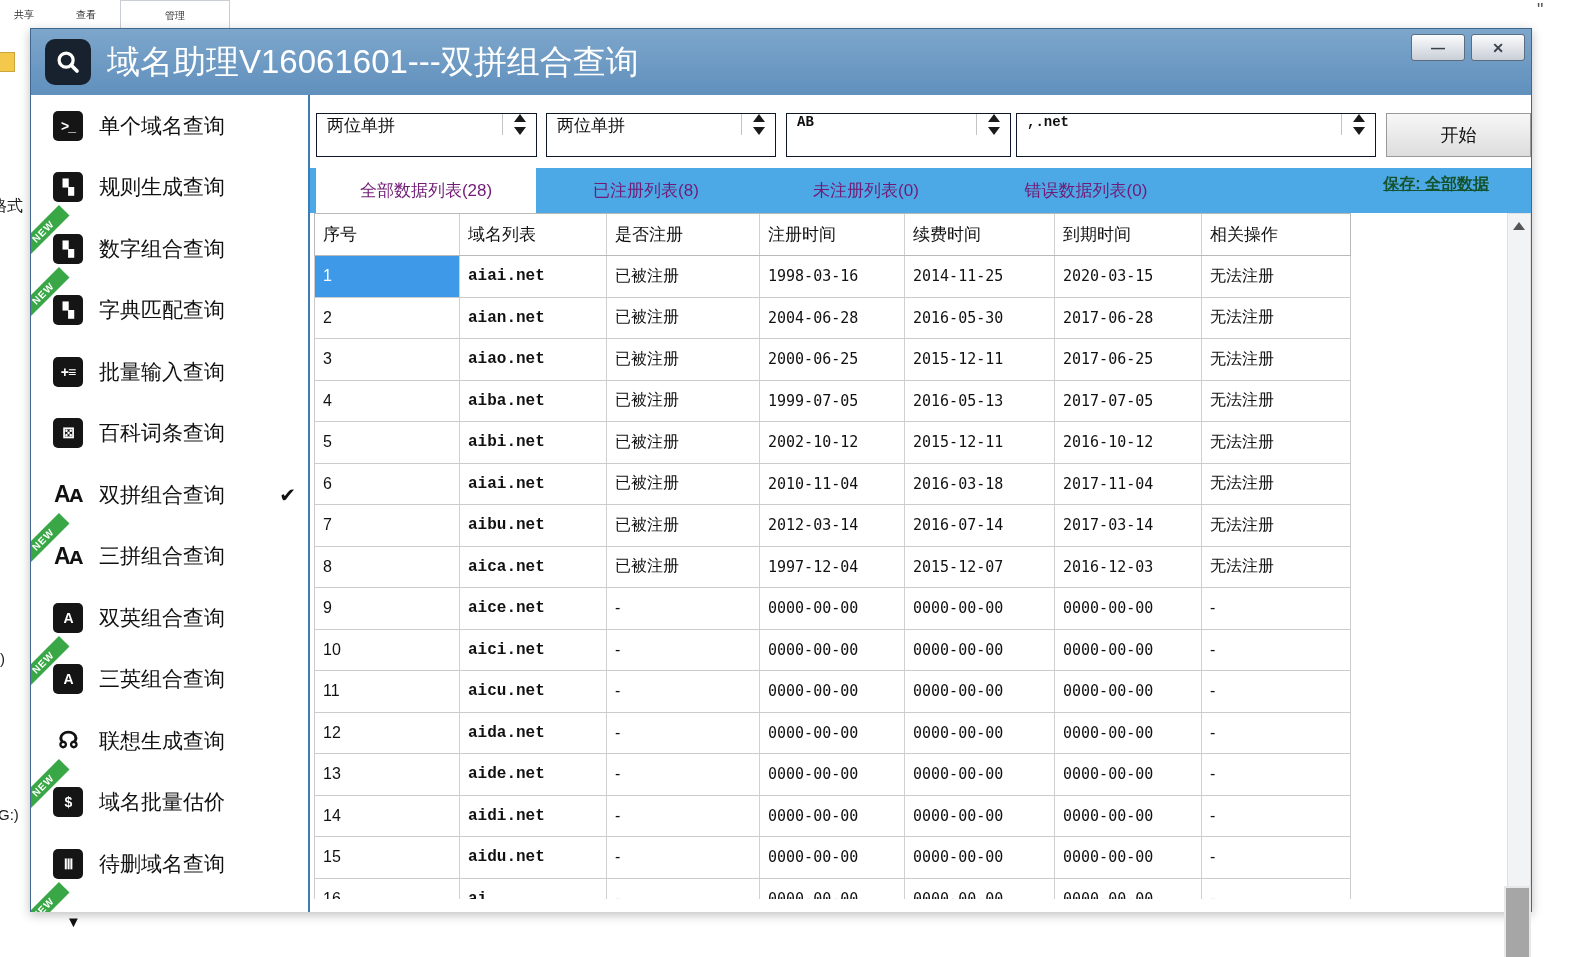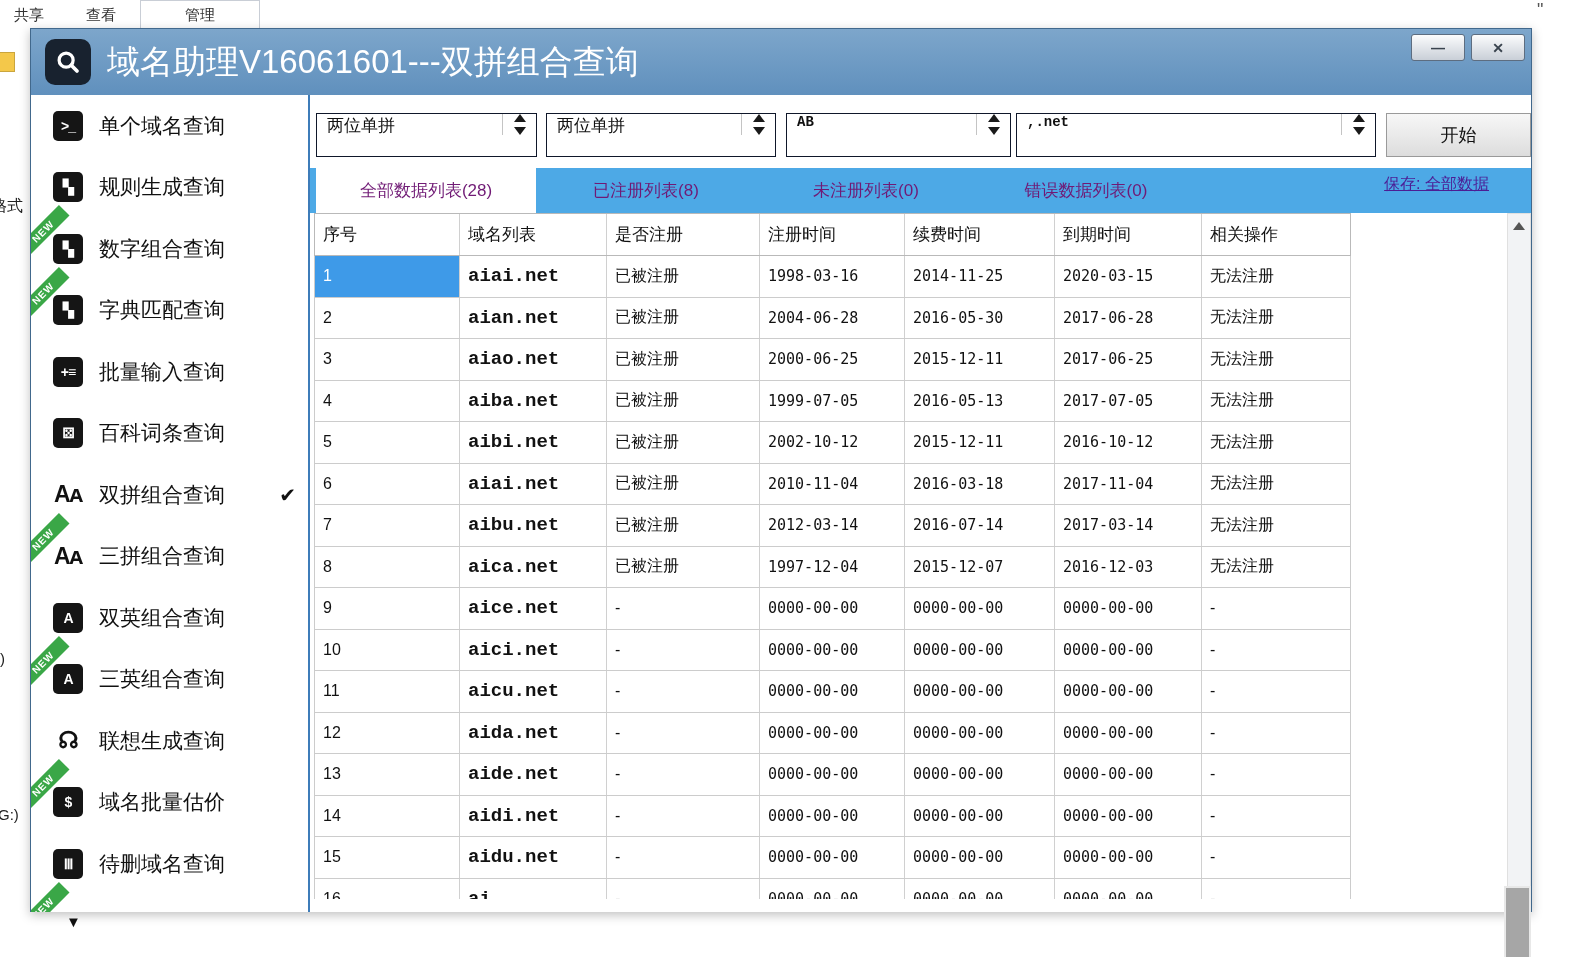--- a/index.html
+++ b/index.html
@@ -1,21 +1,21 @@
 <!DOCTYPE html>
 <html><head>
 <meta charset="utf-8">
 <style>
   *{margin:0;padding:0;box-sizing:border-box}
   html,body{width:1593px;height:957px}
   body{position:relative;overflow:hidden;background:#fff;font-family:"Liberation Sans",sans-serif;color:#111}
 
   
   .ribbon{position:absolute;left:0;top:0;height:30px;display:flex;align-items:center;z-index:0}
-  .ribbon-tab{font-size:15px;color:#333;white-space:nowrap}
+  .ribbon-tab{font-size:10px;color:#333;white-space:nowrap}
   .ribbon-tab.t0{margin-left:14px}
   .ribbon-tab.t1{margin-left:42px}
   .ribbon-tab.t2{margin-left:24px;height:30px;display:flex;align-items:center;justify-content:center;
     padding:8px 44px;background:#fff;border:1px solid #c9ced6;border-bottom:0}
   .folder-frag{position:absolute;left:0;top:52px;width:15px;height:20px;background:#f4c84a;border:1px solid #caa53d;border-left:0}
   .frag{position:absolute;font-size:16px;color:#222}
   .frag-geshi{left:-9px;top:196px}
   .frag-paren{left:0;top:650px;font-size:15px}
   .frag-g{left:-2px;top:806px;font-size:15px}
   .frag-quote{left:1537px;top:0;font-size:18px;color:#555}
@@ -63,34 +63,34 @@
   .start-btn{position:absolute;left:1076px;top:0;width:145px;height:44px;background:linear-gradient(#f7f7f7,#dddddd);
     border:1px solid #9a9a9a;font-size:18px;display:flex;align-items:center;justify-content:center;cursor:default}
 
   .tabbar{position:absolute;left:0;right:0;top:73px;height:45px;background:#4da9e6}
   .tab{position:absolute;top:0;height:45px;display:flex;align-items:center;justify-content:center;font-size:17px;color:#701a75;white-space:nowrap;cursor:default}
   .tab.t0{left:6px;width:220px}
   .tab.t1{left:226px;width:220px}
   .tab.t2{left:446px;width:220px}
   .tab.t3{left:666px;width:220px}
   .tab.active{background:#fff}
-  .save-link{position:absolute;right:42px;top:0;height:32px;display:flex;align-items:center;font-size:16px;font-weight:normal;
-    color:#4c1d95;text-decoration:underline;cursor:pointer;white-space:nowrap}
+  .save-link{position:absolute;right:42px;top:0;height:32px;display:flex;align-items:center;font-size:16px;font-weight:bold;
+    color:#14532d;text-decoration:underline;cursor:pointer;white-space:nowrap}
 
   
   .table{position:absolute;left:4px;top:118px;width:1037px;background:#fff}
   .thead{display:flex;height:43px;border:1px solid #b9b9b9;background:#fff}
   .trow{display:flex;height:41.5px;border:1px solid #cccccc;border-top:0}
   .cell{border-right:1px solid #d0d0d0;display:flex;align-items:center;padding-left:8px;font-size:16px;color:#111;
     overflow:hidden;white-space:nowrap}
   .cell:last-child{border-right:0}
   .thead .cell{font-size:17px}
   .col0{width:145px}.col1{width:147px}.col2{width:153px}.col3{width:145px}.col4{width:150px}.col5{width:147px}.col6{width:148px}
   .mono{font-family:"DejaVu Sans Mono",monospace;font-size:15px}
-  .col1.mono{font-family:"Liberation Mono",monospace;font-weight:bold;font-size:19px}
+  .col1.mono{font-family:"Liberation Mono",monospace;font-weight:bold;font-size:16px}
   .cell.selected{background:#3e9ae8;color:#fff}
   .trow.partial{height:20px;overflow:hidden;border-bottom:0}
   .trow.partial .cell{height:41.5px;flex:none}
 
   .vscroll{position:absolute;left:1197px;top:118px;width:24px;height:684px;background:#f2f3f5;border:1px solid #e0e0e0}
   .up-arrow{width:0;height:0;margin:8px auto 0;border-left:6px solid transparent;border-right:6px solid transparent;border-bottom:8px solid #555}
 </style>
 </head>
 <body>
 

